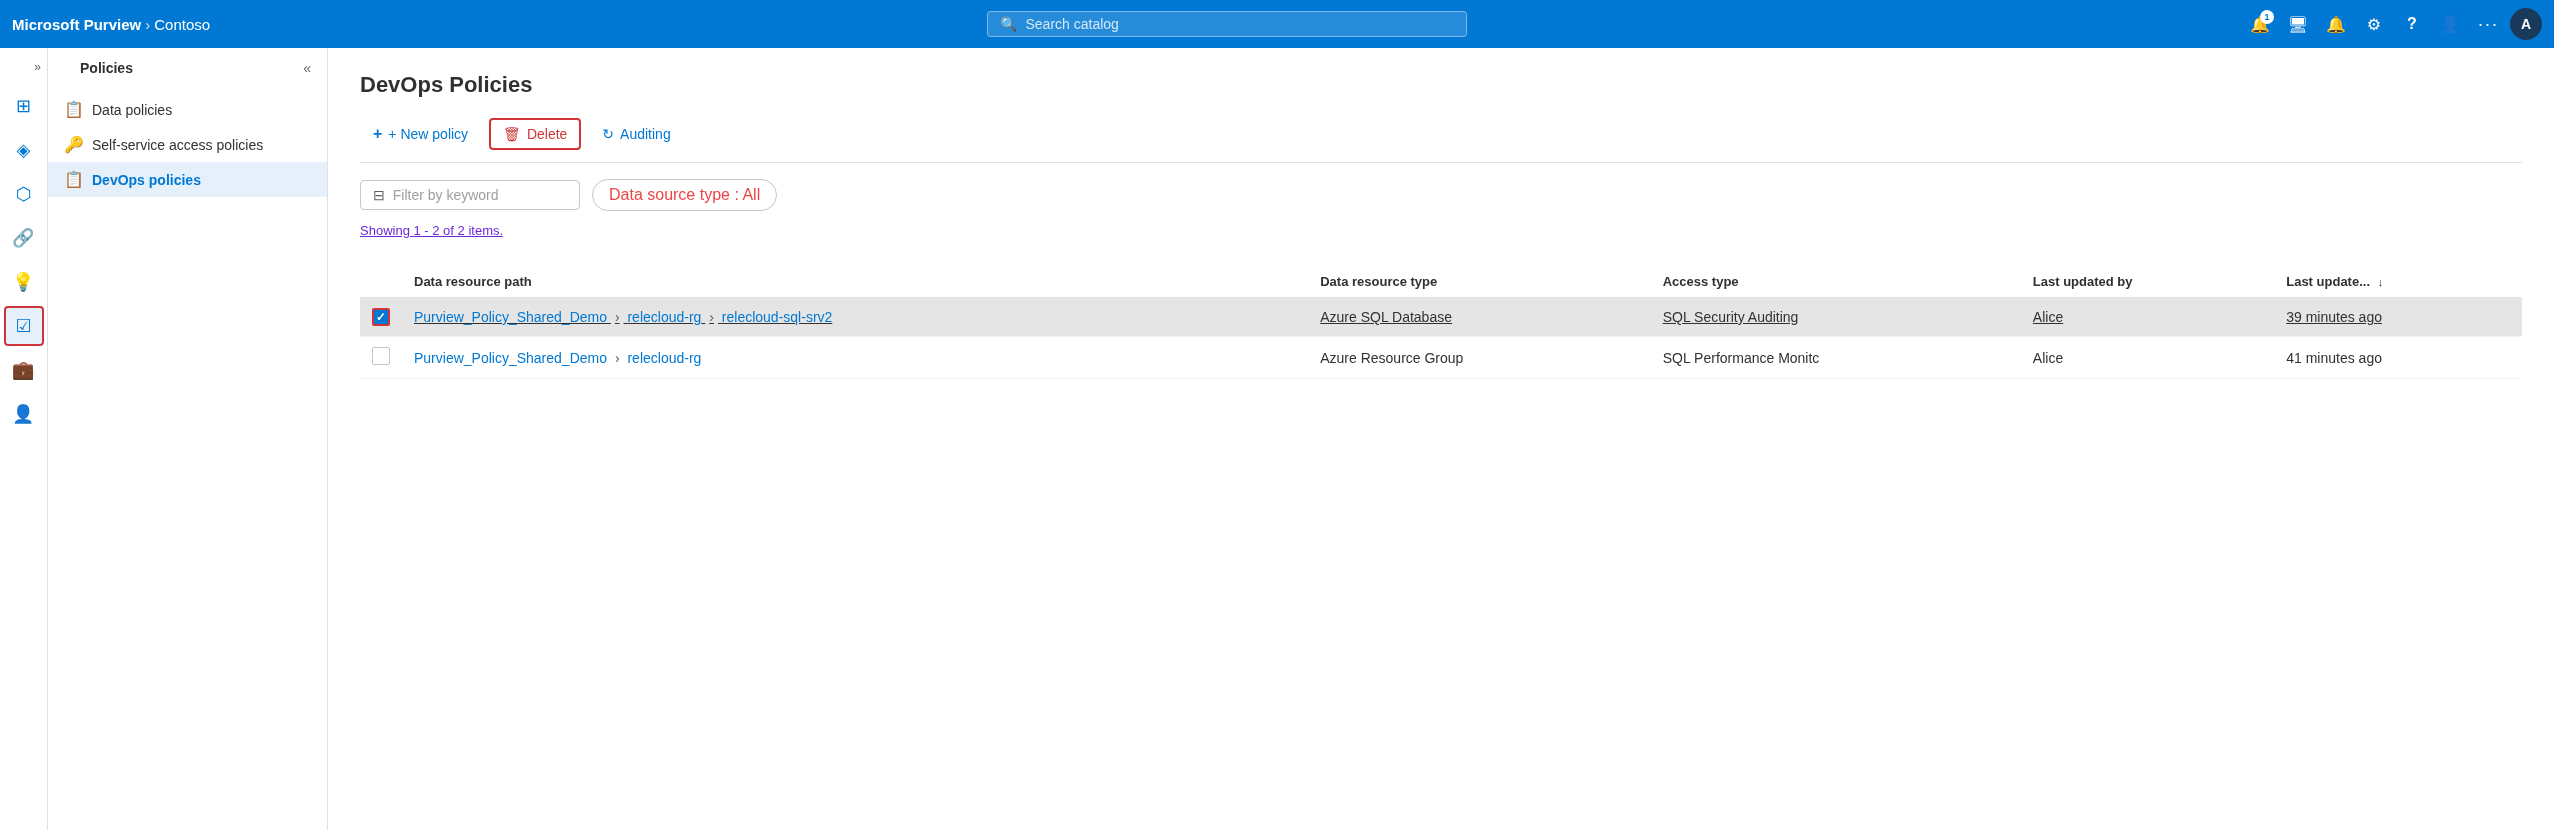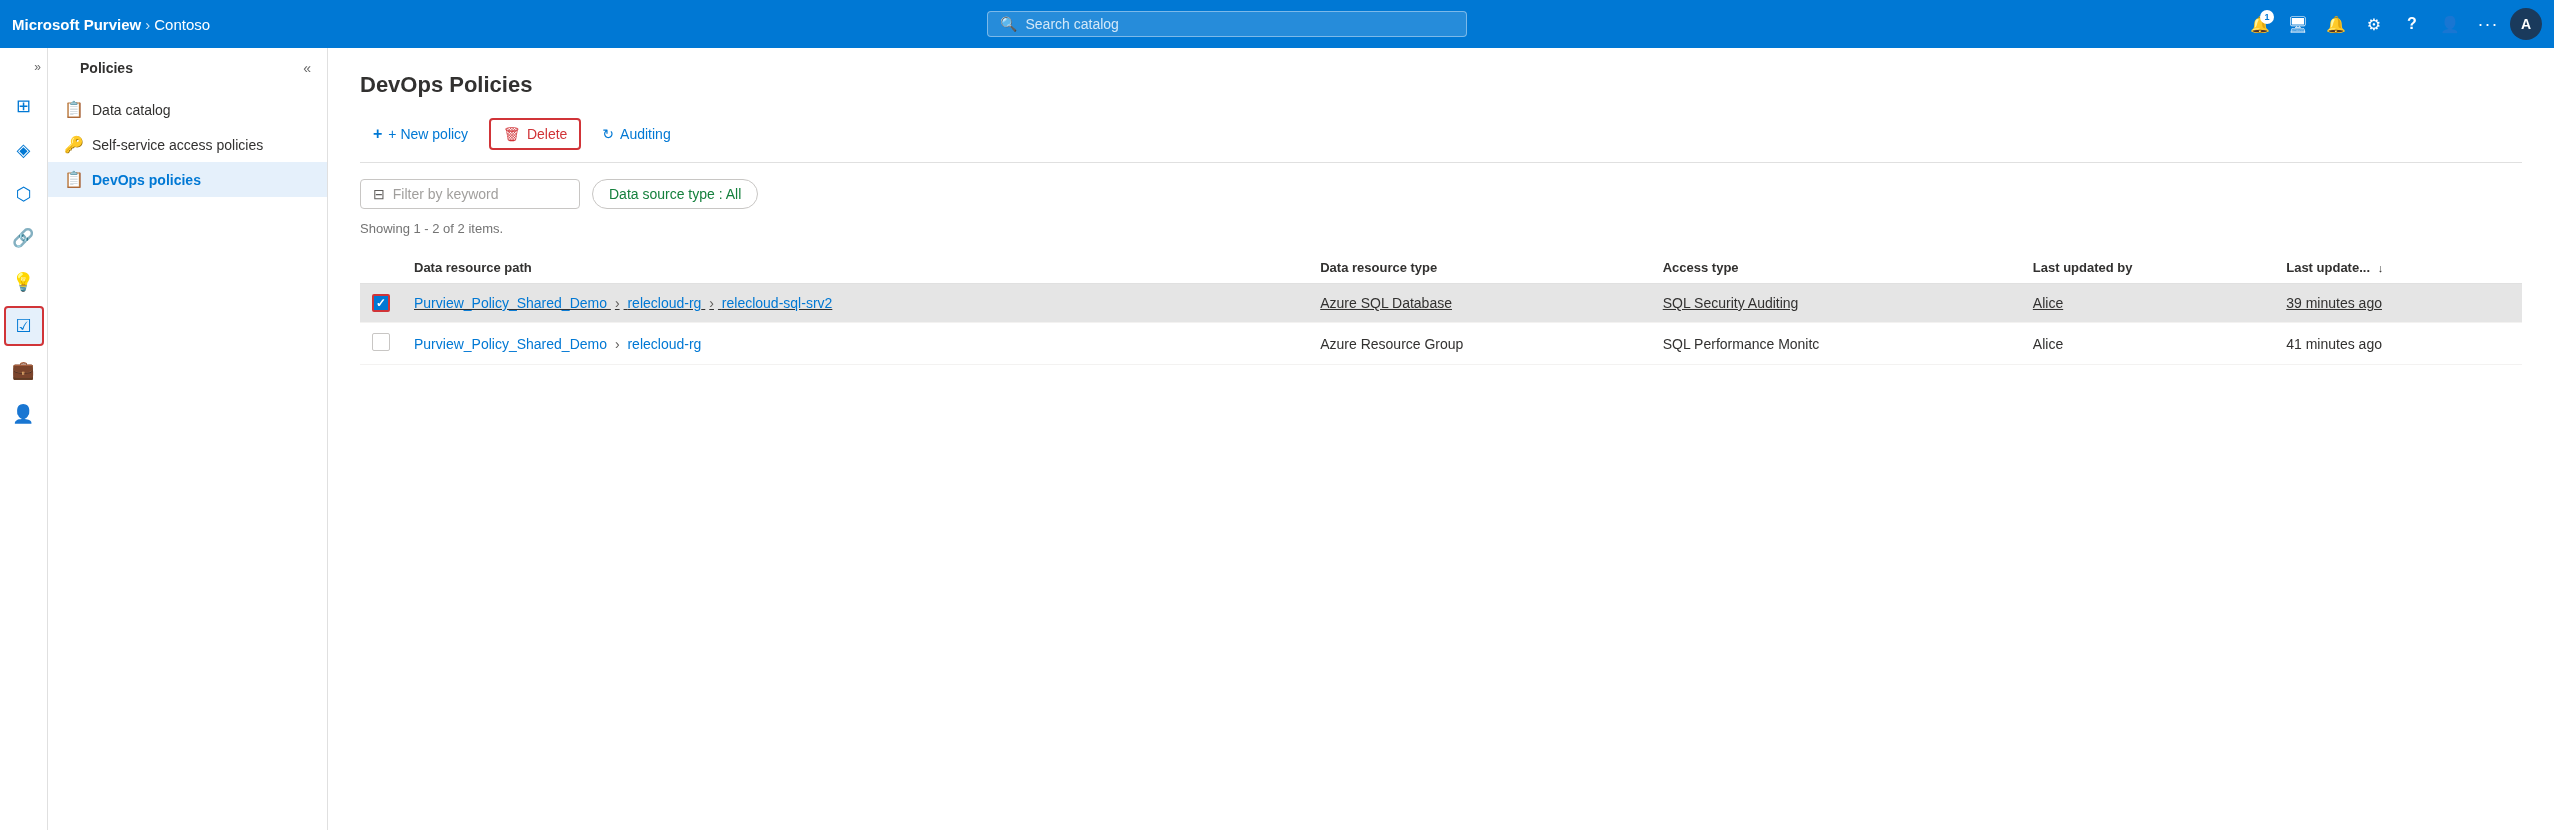--- a/index.html
+++ b/index.html
@@ -241,30 +241,31 @@
       color: #323130;
       width: 100%;
     }
     .filter-input input::placeholder { color: #a19f9d; }
     .datasource-filter {
       border: 1px solid #c8c6c4;
       border-radius: 20px;
       padding: 6px 16px;
       background: #fff;
       cursor: pointer;
-      font-size: 14px;
-      color: #15803d;
+      font-size: 16px;
+      color: #ef4444;
       display: flex;
       align-items: center;
       gap: 4px;
     }
     .showing-text {
       font-size: 13px;
-      color: #737373;
-      margin-bottom: 16px;
+      color: #6d28d9;
+      margin-bottom: 28px;
+      text-decoration: underline;
     }
 
     
     .data-table {
       width: 100%;
       border-collapse: collapse;
     }
     .data-table th {
       text-align: left;
       font-weight: 600;
@@ -390,21 +391,21 @@
   </div>
 
   <div class="left-sidebar">
     <div class="sidebar-header">
       <span class="sidebar-title">Policies</span>
       <span class="sidebar-collapse">«</span>
     </div>
     <div class="sidebar-nav">
       <div class="sidebar-item">
         <span class="sidebar-item-icon">📋</span>
-        <span>Data catalog</span>
+        <span>Data policies</span>
       </div>
       <div class="sidebar-item">
         <span class="sidebar-item-icon">🔑</span>
         <span>Self-service access policies</span>
       </div>
       <div class="sidebar-item active">
         <span class="sidebar-item-icon">📋</span>
         <span>DevOps policies</span>
       </div>
     </div>

